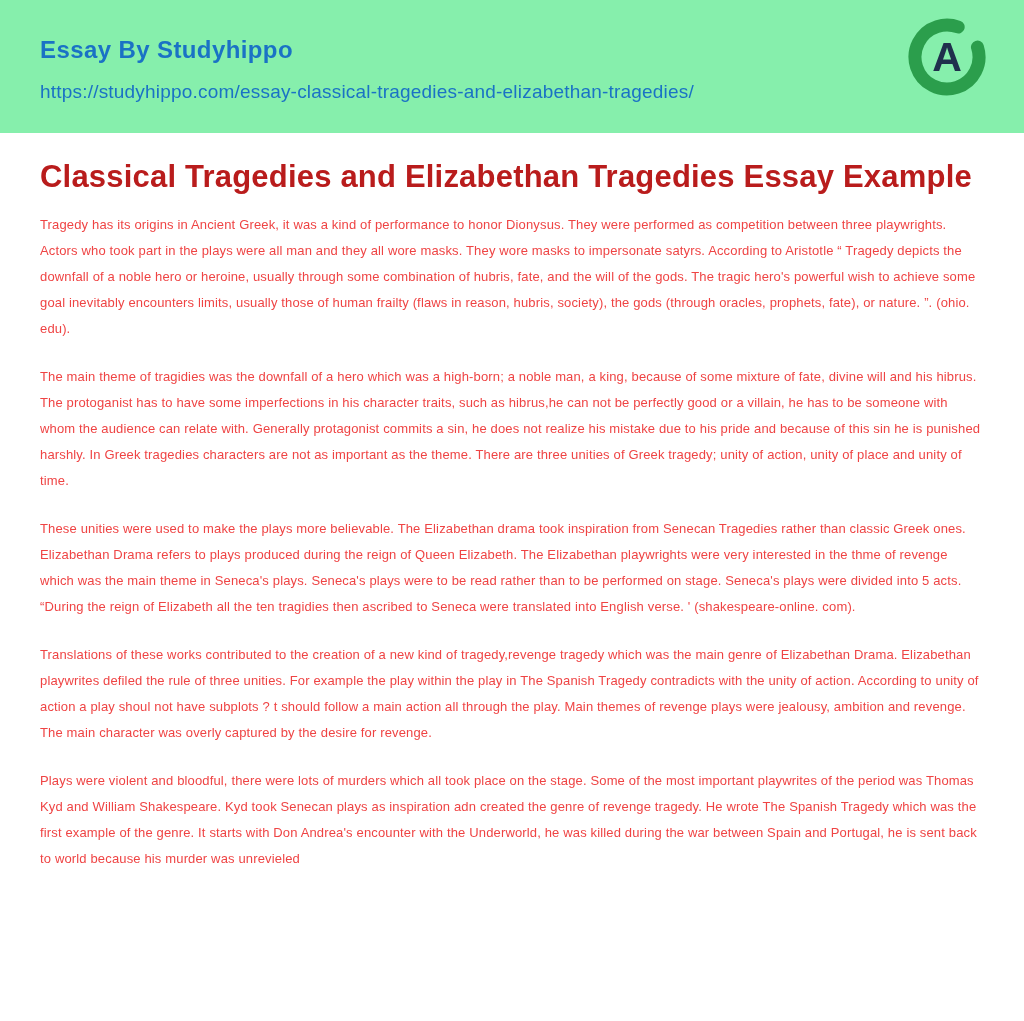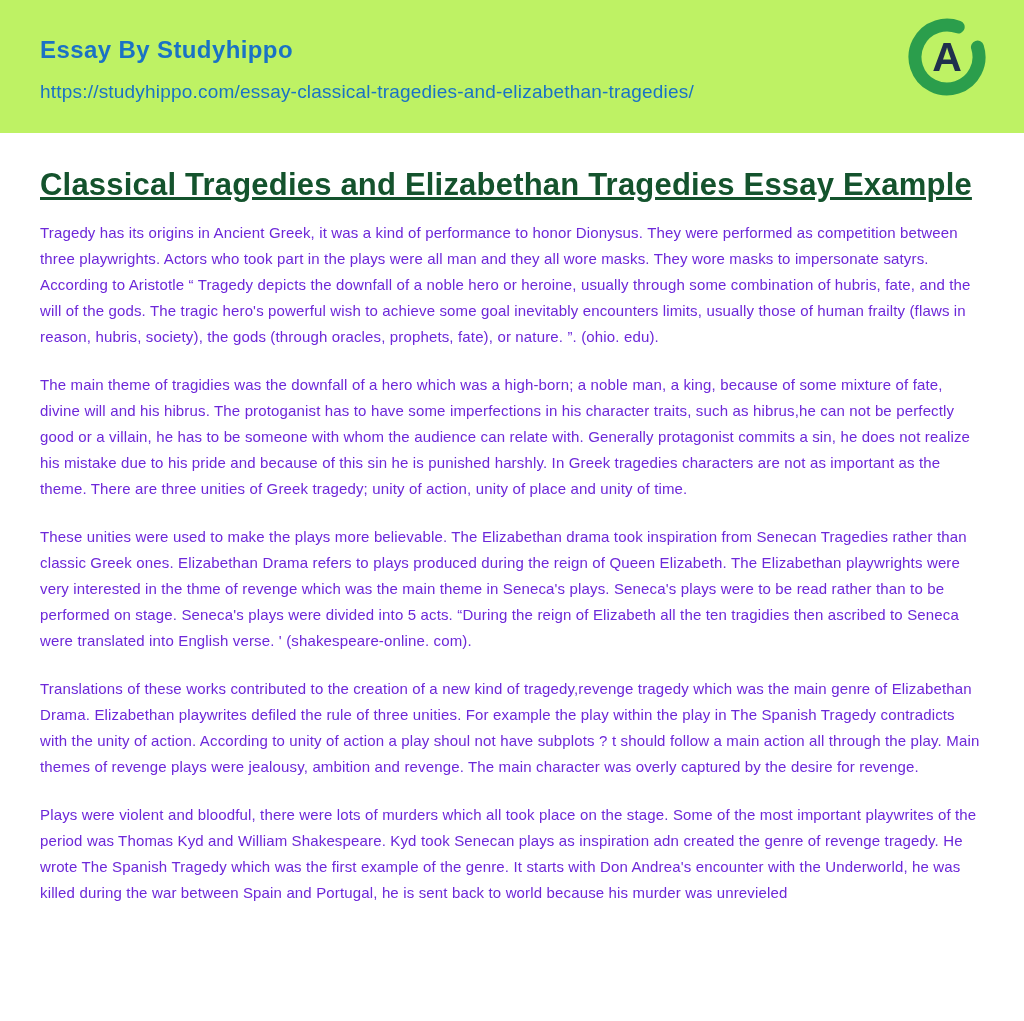--- a/index.html
+++ b/index.html
@@ -7,21 +7,21 @@
     margin: 0;
     padding: 0;
     width: 1024px;
     height: 1021px;
     background: #ffffff;
     font-family: "Liberation Sans", "DejaVu Sans", sans-serif;
     overflow: hidden;
   }
   .header {
     position: relative;
-    background: #bef264;
+    background: #86efac;
     padding: 36px 120px 30px 40px;
     width: 1024px;
   }
   .site-title {
     color: #1a72c5;
     font-size: 24px;
     font-weight: bold;
     letter-spacing: 0.4px;
     margin: 0;
   }
@@ -37,32 +37,31 @@
     position: absolute;
     top: 18px;
     right: 38px;
     width: 78px;
     height: 78px;
   }
   .content {
     padding: 24px 40px 0 40px;
   }
   .page-title {
-    color: #14532d;
+    color: #b91c1c;
     font-size: 31px;
     line-height: 39px;
     font-weight: bold;
     letter-spacing: 0.2px;
-    margin: 8px 0 16px 0;
+    margin: 0 0 16px 0;
     max-width: 944px;
-    text-decoration: underline;
   }
   .article p {
-    color: #6d28d9;
-    font-size: 15px;
+    color: #ef4444;
+    font-size: 13px;
     line-height: 26px;
     letter-spacing: 0.15px;
     margin: 5px 0 22px 0;
     max-width: 946px;
   }
 </style>
 </head>
 <body>
 
 <div class="header">

